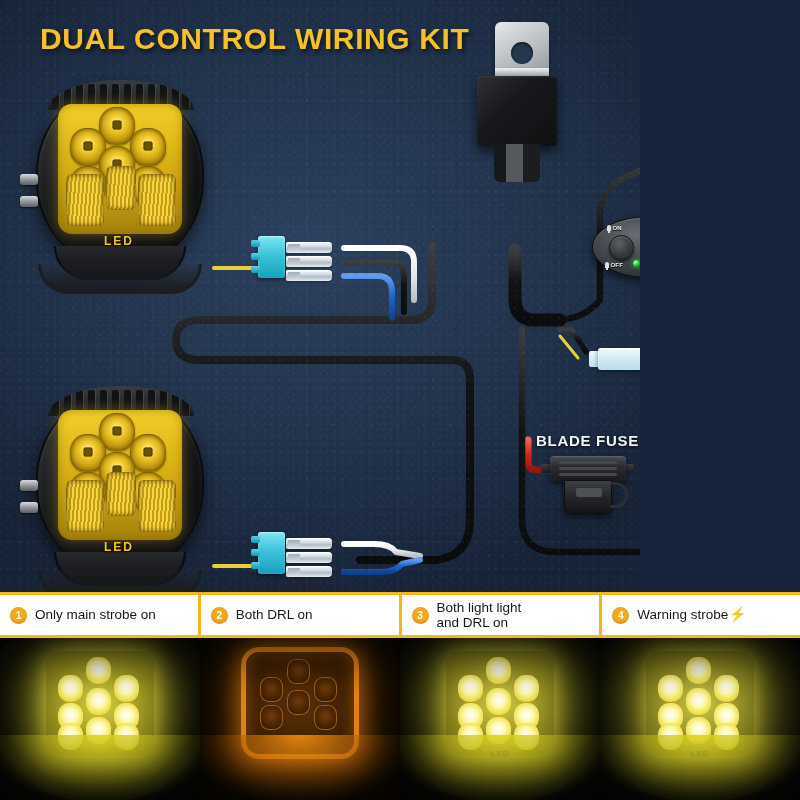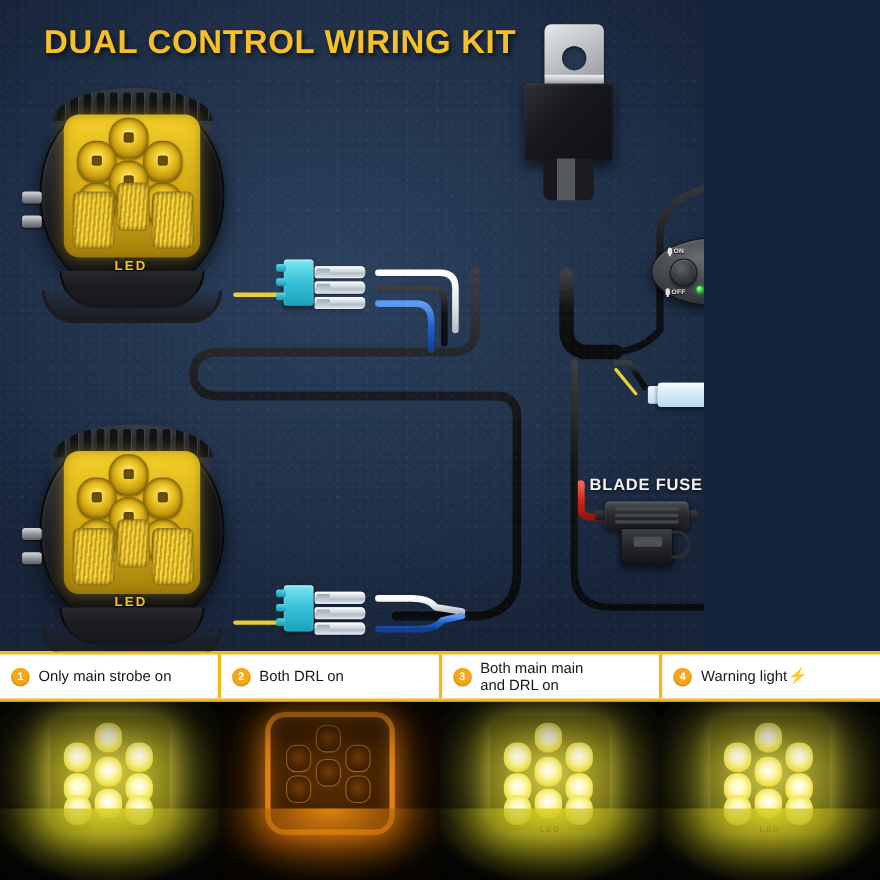--- a/index.html
+++ b/index.html
@@ -545,29 +545,29 @@
     <div class="cap">
       <div class="cap-num">2</div>
       <div class="cap-txt">
         <span>Both DRL on</span>
       </div>
     </div>
 
     <div class="cap">
       <div class="cap-num">3</div>
       <div class="cap-txt">
-        <span>Both main main</span><br>
+        <span>Both light light</span><br>
         <span>and DRL on</span>
       </div>
     </div>
 
     <div class="cap">
       <div class="cap-num">4</div>
       <div class="cap-txt">
-        <span>Warning light</span><span class="cap-bolt">⚡</span>
+        <span>Warning strobe</span><span class="cap-bolt">⚡</span>
       </div>
     </div>
 
   </div>
 
   <div id="photos">
 
     <div class="photo">
       <div class="halo" style="background:radial-gradient(ellipse at 50% 50%, rgba(246,238,90,.95) 0%, rgba(214,204,46,.55) 34%, rgba(120,114,16,.18) 62%, rgba(0,0,0,0) 80%);"></div>
       <div class="housing" style="background:rgba(180,172,30,.35); box-shadow:0 0 26px rgba(240,232,70,.7);"></div>

